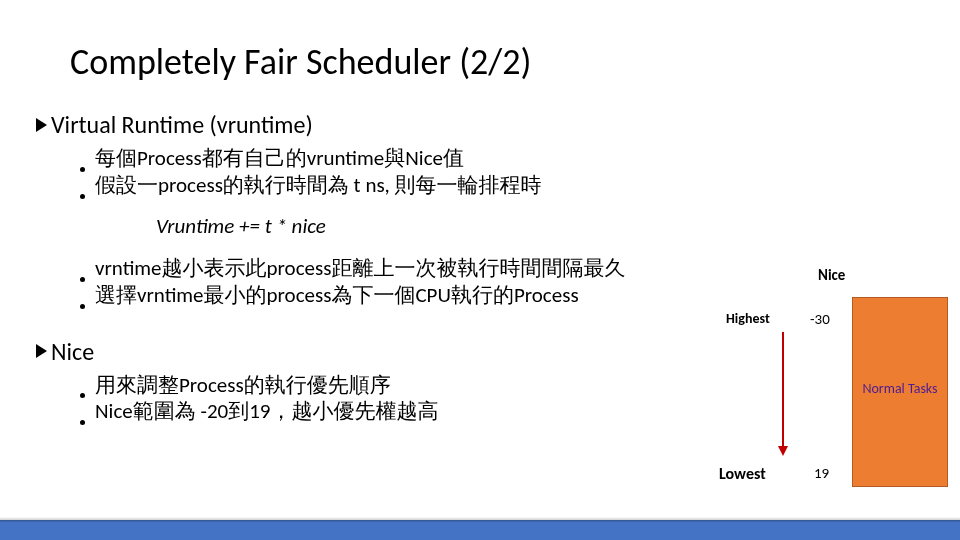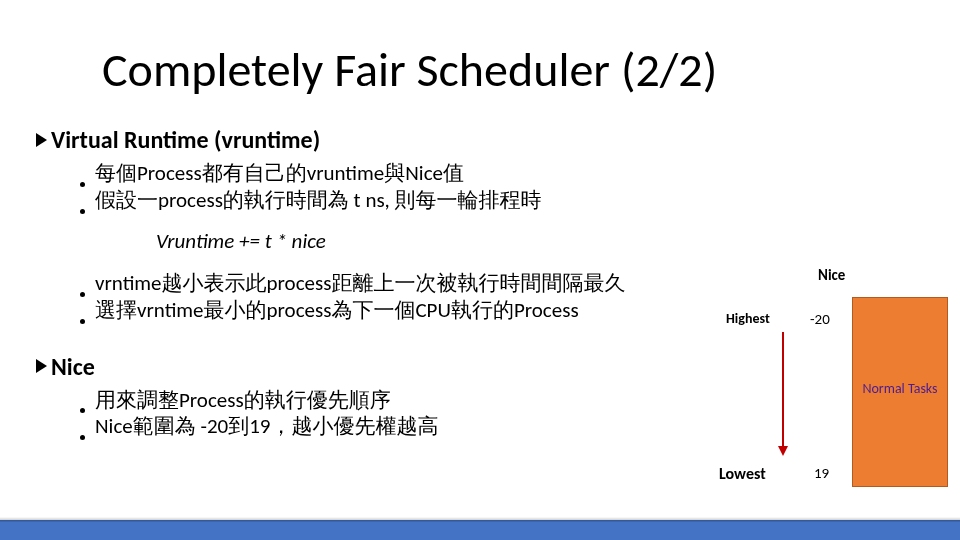--- a/index.html
+++ b/index.html
@@ -12,36 +12,35 @@
     position: relative;
     overflow: hidden;
   }
   .slide {
     width: 100%;
     height: 100%;
     position: relative;
     padding-top: 40px;
   }
   .title {
-    font-size: 48px;
+    font-size: 36px;
     font-weight: 400;
     color: #000;
-    margin-left: 102px;
+    margin-left: 70px;
     font-family: "Calibri Light", "Calibri", sans-serif;
   }
   .content {
     margin-top: 26px;
     margin-left: 36px;
   }
   .section-heading {
     font-size: 24px;
     margin-bottom: 6px;
     display: flex;
     align-items: center;
-    font-weight: bold;
   }
   .arrow-bullet {
     display: inline-block;
     width: 0;
     height: 0;
     border-top: 7px solid transparent;
     border-bottom: 7px solid transparent;
     border-left: 11px solid #000;
     margin-right: 4px;
   }
@@ -219,20 +218,20 @@
         <span>Nice範圍為 -20到19，越小優先權越高</span>
       </div>
     </div>
 
   </div>
 
   <div class="diagram">
     <div class="nice-header">Nice</div>
     <div class="highest-label">Highest</div>
     <div class="lowest-label">Lowest</div>
-    <div class="val-top">-20</div>
+    <div class="val-top">-30</div>
     <div class="val-bot">19</div>
     <div class="red-arrow"></div>
     <div class="normal-box">Normal Tasks</div>
   </div>
 
   <div class="bottom-bar"></div>
 </div>
 
 </body></html>

